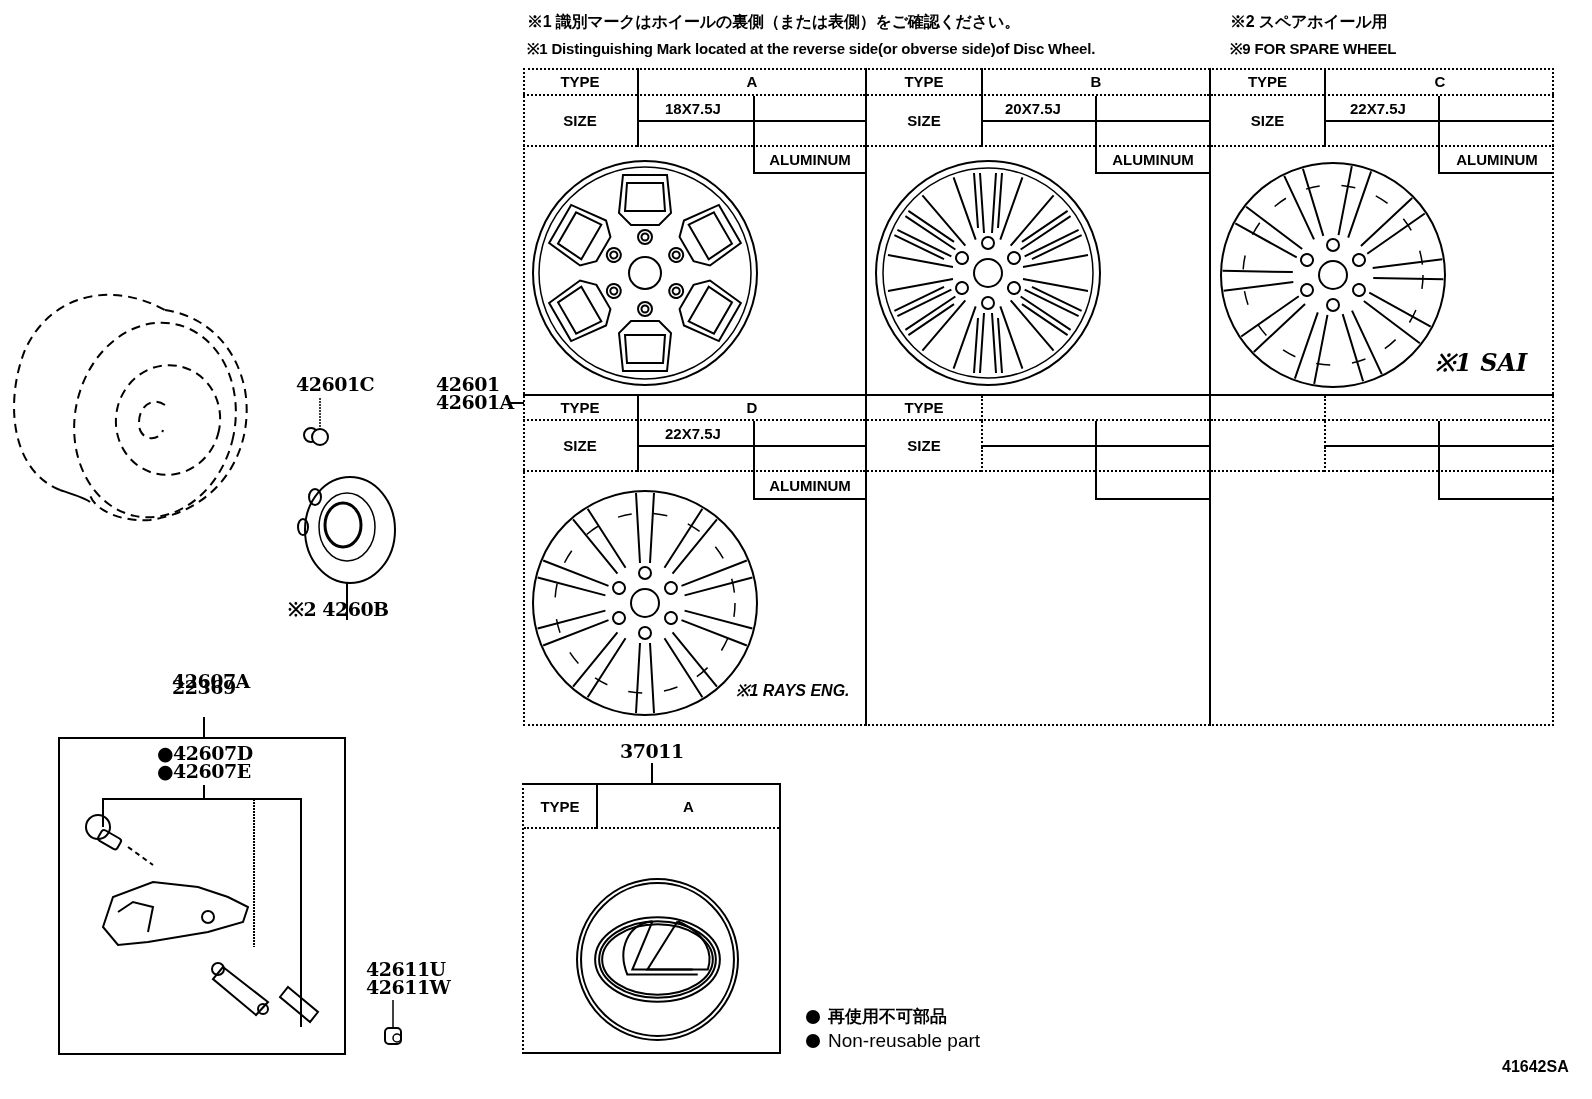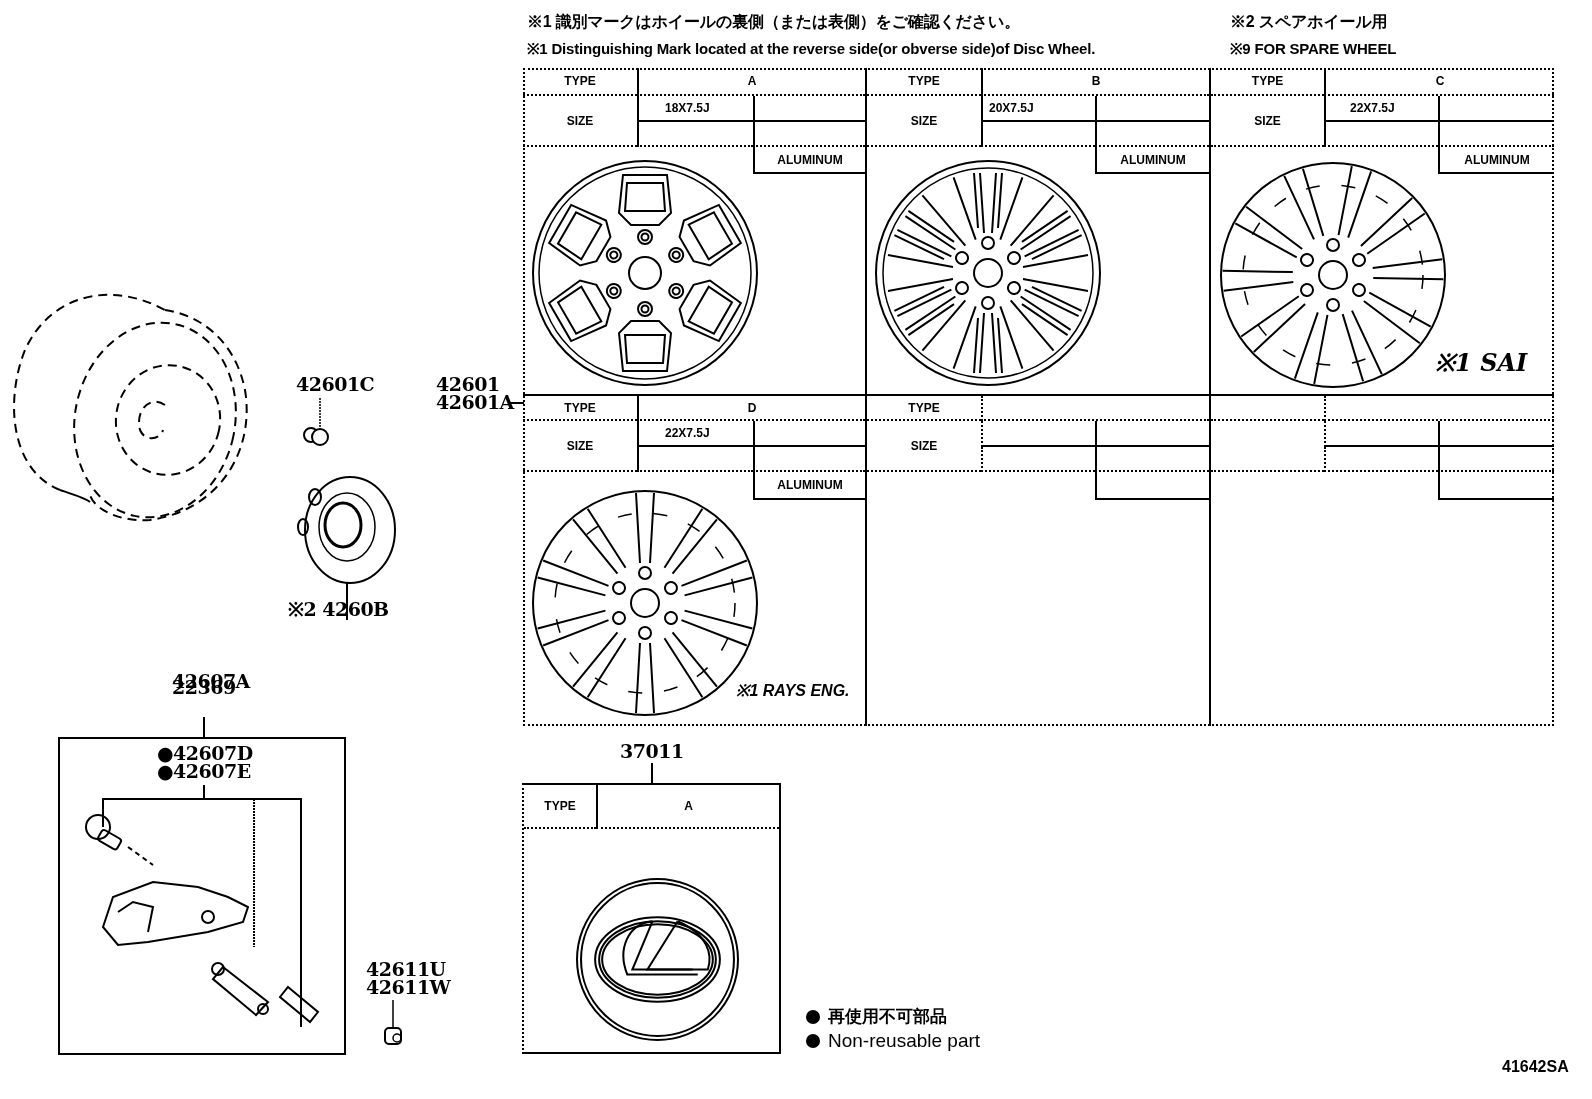--- a/index.html
+++ b/index.html
@@ -1,20 +1,20 @@
 <!DOCTYPE html>
 <html><head>
 <meta charset="utf-8">
 <style>
   html,body{margin:0;padding:0;background:#fff;}
   body{width:1592px;height:1099px;position:relative;overflow:hidden;font-family:"Liberation Sans",sans-serif;color:#000;}
   .abs{position:absolute;}
   .note{font-size:16px;font-weight:bold;white-space:nowrap;letter-spacing:-0.2px;}
   .pn{font-family:"DejaVu Serif","Liberation Serif",serif;font-weight:bold;font-size:19px;line-height:19px;white-space:nowrap;letter-spacing:-0.5px;}
-  .cell{position:absolute;box-sizing:border-box;display:flex;align-items:center;justify-content:center;font-size:12px;font-weight:bold;}
+  .cell{position:absolute;box-sizing:border-box;display:flex;align-items:center;justify-content:center;font-size:15px;font-weight:bold;}
   .bl{border-left:2px solid #000;}
   .bb{border-bottom:2px solid #000;}
   .dotl{border-left:2px dotted #000;}
   .dotb{border-bottom:2px dotted #000;}
   svg{position:absolute;overflow:visible;}
   .legend-row{font-size:17px;font-weight:bold;display:flex;align-items:center;gap:8px;white-space:nowrap;}
   .dot{width:14px;height:14px;border-radius:50%;background:#000;display:inline-block;}
 </style>
 </head>
 <body>
@@ -106,21 +106,21 @@
 <div class="cell dotb" style="left:523px;top:96px;width:114px;height:51px;">SIZE</div>
 <div class="cell bl bb" style="left:637px;top:96px;width:116px;height:26px;justify-content:flex-start;padding-left:26px;">18X7.5J</div>
 <div class="cell bl bb" style="left:753px;top:96px;width:112px;height:26px;"></div>
 <div class="cell bl dotb" style="left:637px;top:122px;width:116px;height:25px;"></div>
 <div class="cell bl dotb" style="left:753px;top:122px;width:112px;height:25px;"></div>
 <div class="cell bl bb" style="left:753px;top:147px;width:112px;height:27px;">ALUMINUM</div>
 
 <div class="cell dotb" style="left:867px;top:68px;width:114px;height:28px;">TYPE</div>
 <div class="cell dotb bl" style="left:981px;top:68px;width:228px;height:28px;">B</div>
 <div class="cell dotb" style="left:867px;top:96px;width:114px;height:51px;">SIZE</div>
-<div class="cell bl bb" style="left:981px;top:96px;width:114px;height:26px;justify-content:flex-start;padding-left:6px;">20X7.5J</div>
+<div class="cell bl bb" style="left:981px;top:96px;width:114px;height:26px;justify-content:flex-start;padding-left:22px;">20X7.5J</div>
 <div class="cell bl bb" style="left:1095px;top:96px;width:114px;height:26px;"></div>
 <div class="cell bl dotb" style="left:981px;top:122px;width:114px;height:25px;"></div>
 <div class="cell bl dotb" style="left:1095px;top:122px;width:114px;height:25px;"></div>
 <div class="cell bl bb" style="left:1095px;top:147px;width:114px;height:27px;">ALUMINUM</div>
 
 <div class="cell dotb" style="left:1211px;top:68px;width:113px;height:28px;">TYPE</div>
 <div class="cell dotb bl" style="left:1324px;top:68px;width:230px;height:28px;">C</div>
 <div class="cell dotb" style="left:1211px;top:96px;width:113px;height:51px;">SIZE</div>
 <div class="cell bl bb" style="left:1324px;top:96px;width:114px;height:26px;justify-content:flex-start;padding-left:24px;">22X7.5J</div>
 <div class="cell bl bb" style="left:1438px;top:96px;width:116px;height:26px;"></div>

